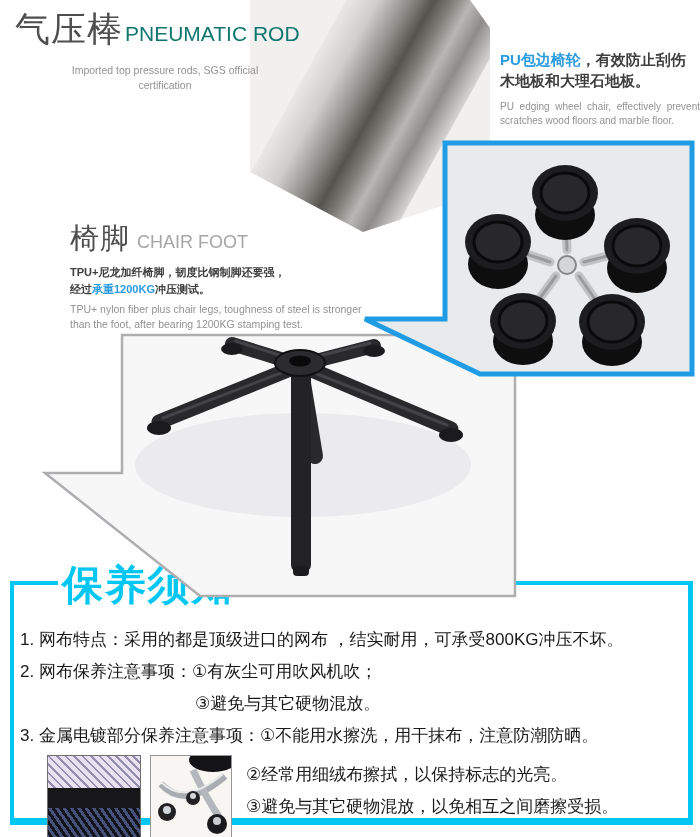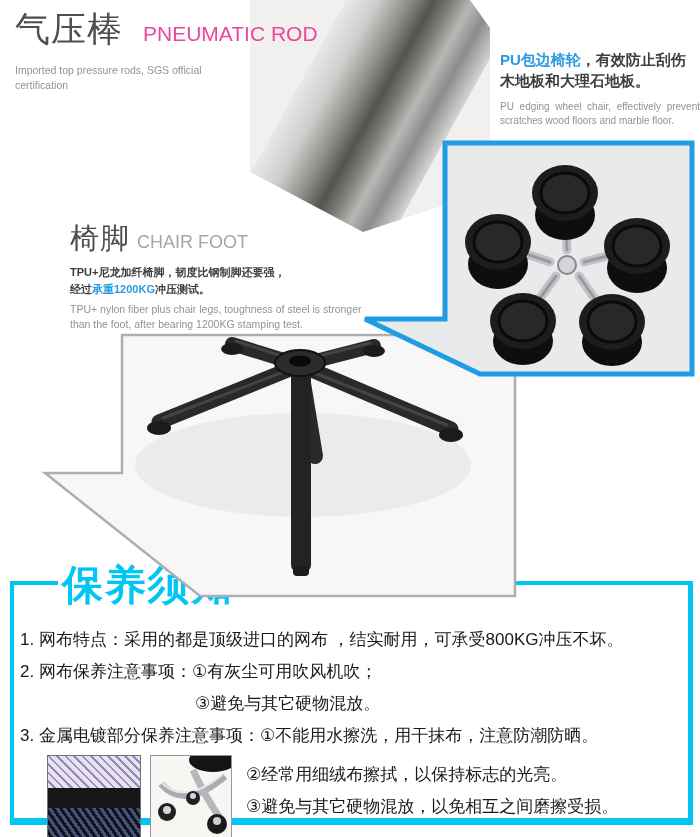--- a/index.html
+++ b/index.html
@@ -1,31 +1,31 @@
 <!DOCTYPE html>
 <html><head>
 <meta charset="utf-8">
 <style>
   html,body{margin:0;padding:0;background:#fff;}
   .page{position:relative;width:700px;height:837px;background:#ffffff;overflow:hidden;
         font-family:"Liberation Sans","DejaVu Sans",sans-serif;}
   .abs{position:absolute;}
   
   .h-cn{font-size:35px;color:#4e4e4e;font-weight:500;letter-spacing:1px;}
-  .h-en{font-size:21px;color:#ec4899;font-weight:400;margin-left:20px;}
+  .h-en{font-size:21px;color:#0f766e;font-weight:400;margin-left:2px;}
   .h-cn-sm{font-size:29px;color:#4e4e4e;font-weight:500;letter-spacing:1px;}
   .h-en-sm{font-size:18px;color:#a6a6a6;font-weight:400;margin-left:7px;}
   .hrow{white-space:nowrap;}
   .sub{font-weight:700;color:#3e3e3e;}
   .blue{color:#2b9be0;}
   .eng{color:#929292;font-weight:400;}
   
   #rod-text{left:15px;top:6px;width:300px;}
   #rod-text .sub{margin-top:10px;font-size:17px;}
-  #rod-text .eng{margin-top:10px;font-size:10.5px;line-height:1.45;}
+  #rod-text .eng{margin-top:10px;font-size:10.5px;line-height:1.45;text-align:center;}
   #wheel-text{left:500px;top:42px;width:200px;}
   #wheel-text .sub{margin-top:7px;font-size:15px;line-height:1.4;}
   #wheel-text .eng{margin-top:9px;font-size:10px;line-height:1.4;text-align:justify;}
   #foot-text{left:70px;top:219px;width:348px;}
   #foot-text .sub{margin-top:5px;font-size:11px;line-height:1.5;}
   #foot-text .eng{margin-top:5px;font-size:10.5px;line-height:1.45;}
   
   .fline{position:absolute;background:#00c6f4;}
   #m-title{position:absolute;left:62px;top:558px;font-size:41px;font-weight:800;
            color:#00c6f4;letter-spacing:2px;}

